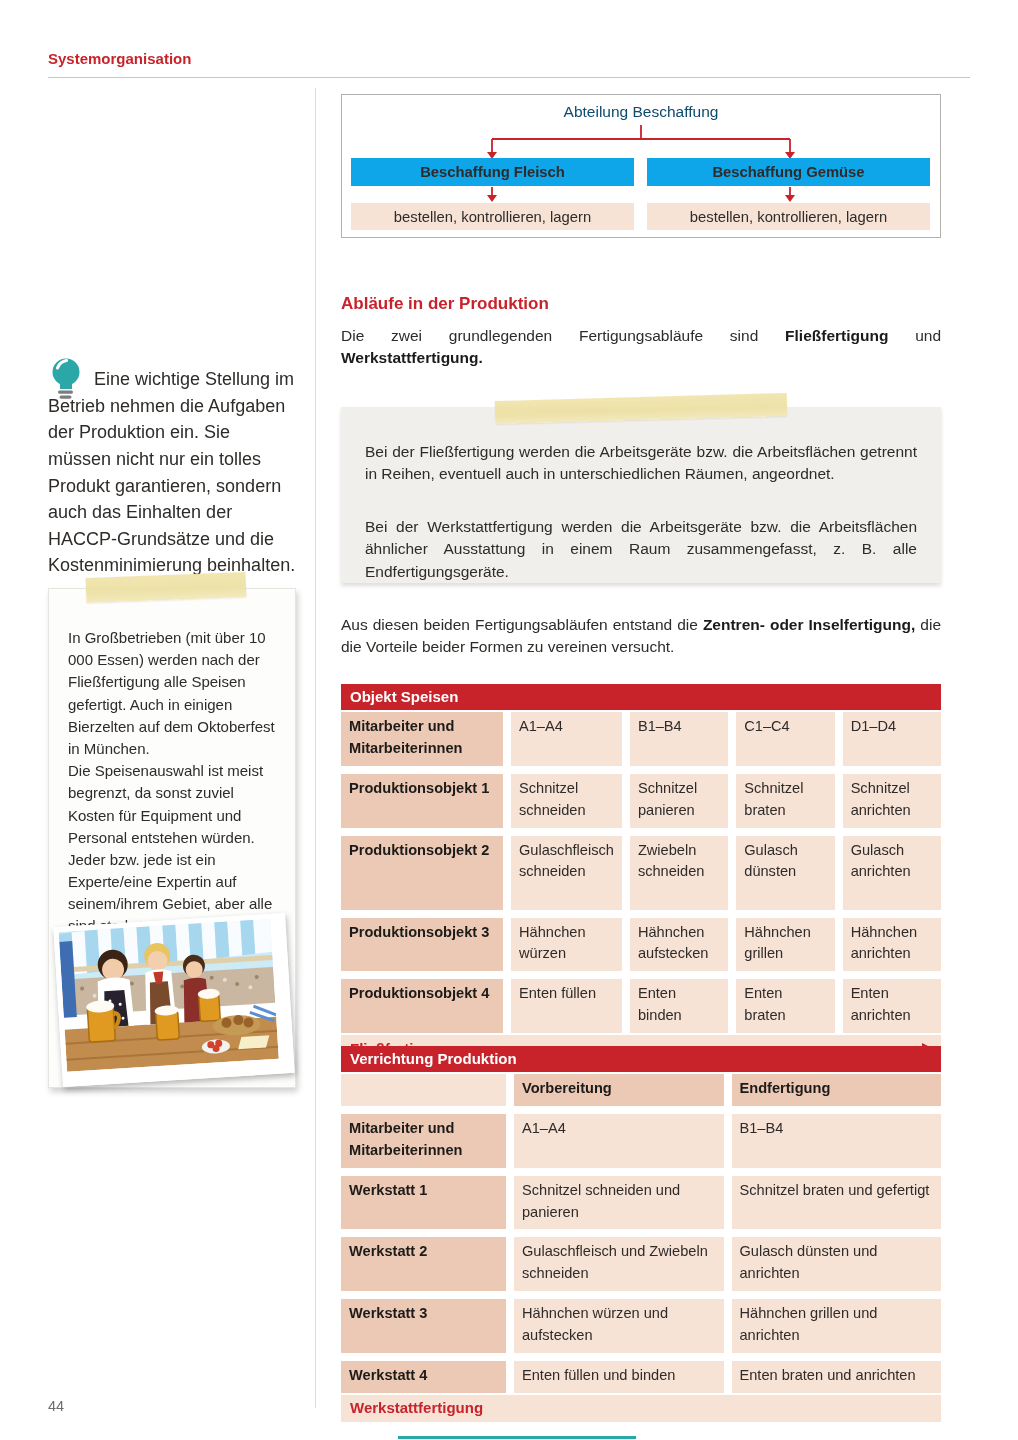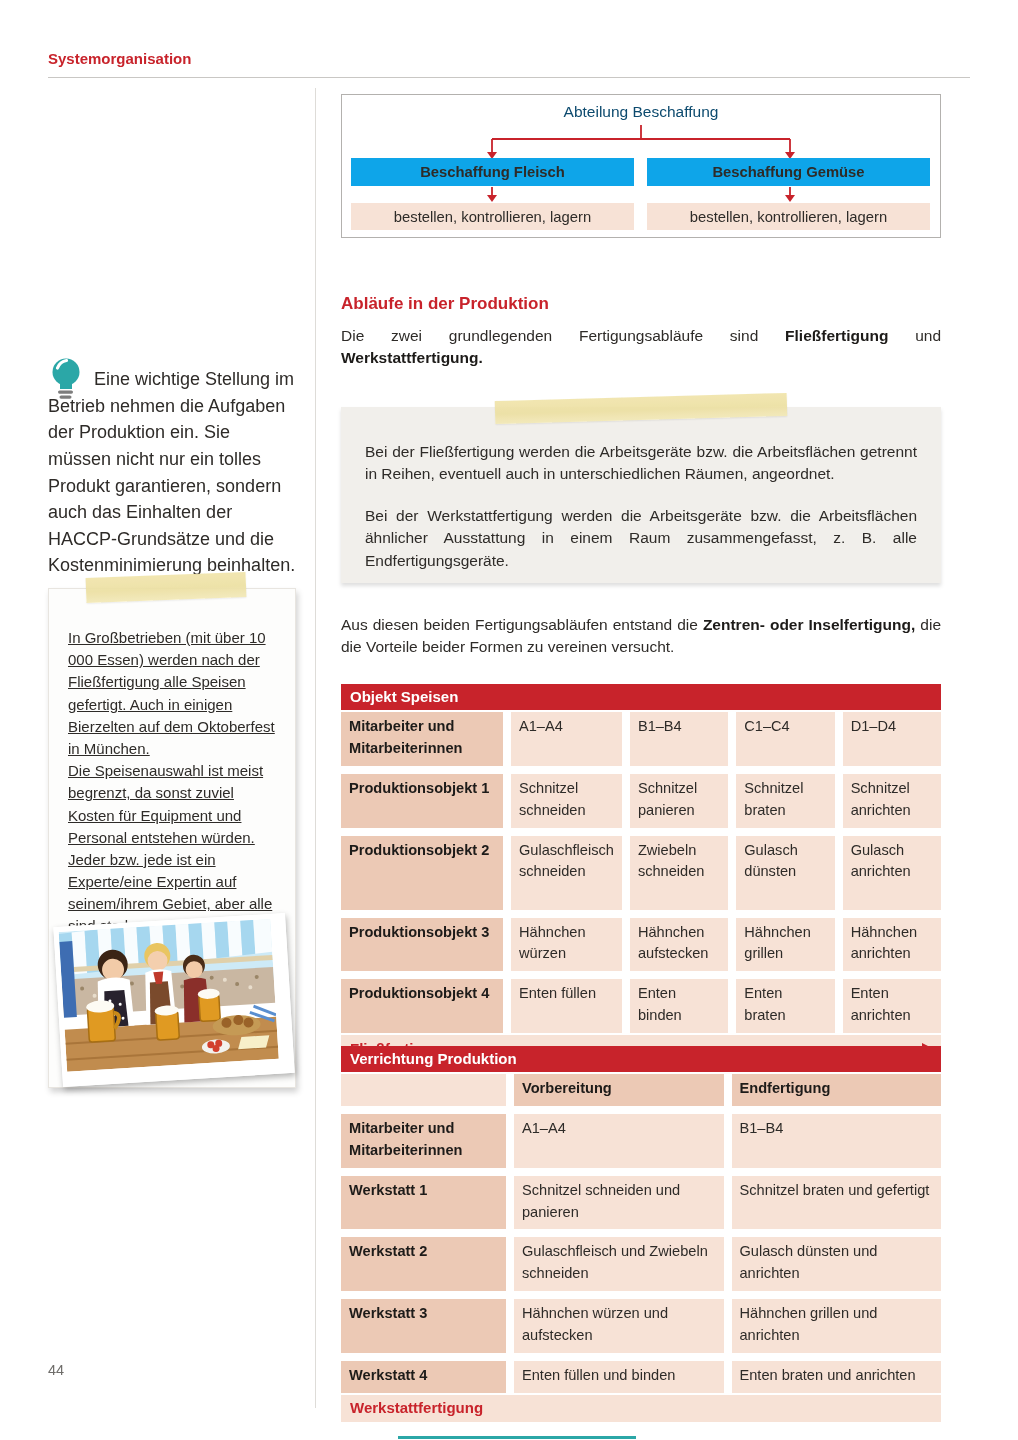--- a/index.html
+++ b/index.html
@@ -22,21 +22,21 @@
 
   
   .sec-heading{position:absolute;left:341px;top:294px;font-size:17px;font-weight:bold;color:#c8232b;}
   .para{position:absolute;left:341px;width:600px;font-size:15.5px;line-height:1.45;text-align:justify;margin:0;}
   .para strong{color:#1d1b19;}
 
   
   .infobox{position:absolute;left:341px;top:407px;width:600px;height:176px;background:#f1efeb;
            box-shadow:0 3px 4px rgba(0,0,0,0.13);box-sizing:border-box;padding:34px 24px 0 24px;}
   .infobox p{margin:0;font-size:15.5px;line-height:1.45;text-align:justify;}
-  .infobox p + p{margin-top:19px;}
+  .infobox p + p{margin-top:30px;}
   .tape{position:absolute;background:linear-gradient(180deg,#f1e5ac 0%,#ece0a2 55%,#f3e9b8 100%);
         opacity:.93;box-shadow:0 1px 2px rgba(0,0,0,0.08);}
   .tape-main{left:495px;top:397px;width:292px;height:23px;transform:rotate(-1.6deg);}
   .tape-card{left:86px;top:575px;width:160px;height:25px;transform:rotate(-2.2deg);}
 
   
   .dtable{position:absolute;left:341px;width:600px;}
   .thead-bar{background:#c8232b;color:#fff;font-weight:bold;font-size:15px;padding:4px 9px 5px;}
   .tgrid{display:grid;gap:8px;background:#fff;margin-top:2px;}
   .t1 .tgrid{grid-template-columns:162px repeat(4,1fr);}
@@ -50,26 +50,26 @@
   .tfoot .flabel{color:#c8232b;font-weight:bold;font-size:15px;white-space:nowrap;}
   .tfoot .aline{flex:1;height:2px;background:#c8232b;margin-left:12px;}
   .tfoot .ahead{width:0;height:0;border-left:10px solid #c8232b;border-top:5px solid transparent;border-bottom:5px solid transparent;}
 
   
   .bulb{position:absolute;left:48px;top:357px;}
   .tip-text{position:absolute;left:48px;top:366px;width:248px;font-size:18px;line-height:1.48;margin:0;text-indent:46px;}
   .note-card{position:absolute;left:48px;top:588px;width:248px;height:500px;background:#fdfdfc;
              border:1px solid #e8e5e0;box-shadow:2px 4px 6px rgba(0,0,0,0.18);box-sizing:border-box;
              padding:38px 17px 0 19px;}
-  .note-card p{margin:0;font-size:15px;line-height:1.48;text-decoration:underline;}
+  .note-card p{margin:0;font-size:15px;line-height:1.48;}
   .photo{position:absolute;left:58px;top:920px;width:222px;height:150px;background:#fff;border:5px solid #fff;
          box-shadow:1px 3px 6px rgba(0,0,0,0.3);transform:rotate(-3.5deg);}
   .photo svg{display:block;}
 
-  .page-num{position:absolute;left:48px;top:1362px;font-size:14.5px;color:#6e6c69;}
+  .page-num{position:absolute;left:48px;top:1398px;font-size:14.5px;color:#6e6c69;}
   .bottom-mark{position:absolute;left:398px;top:1436px;width:238px;height:3px;background:#2ba7a7;}
 </style>
 </head>
 <body>
 
 <div id="page">
 
   <div class="running-head">Systemorganisation</div>
   <div class="head-rule"></div>
   <div class="col-divider"></div>

